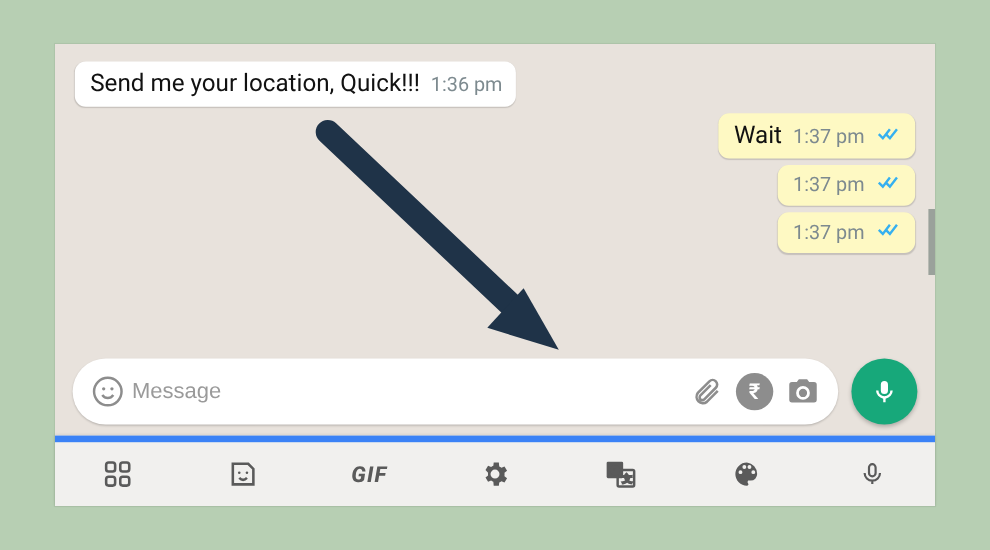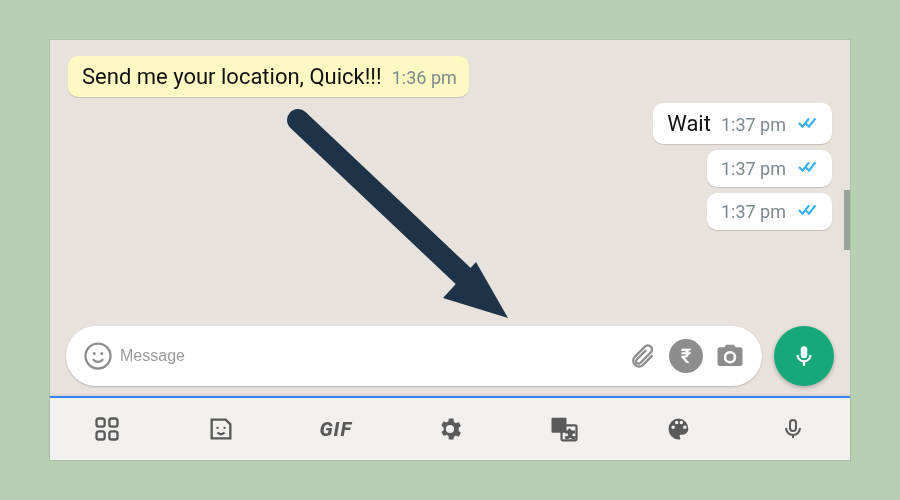--- a/index.html
+++ b/index.html
@@ -28,22 +28,22 @@
   .row.out { justify-content: flex-end; }
   .bubble {
     border-radius: 10px;
     padding: 8px 12px 8px 14px;
     box-shadow: 0 1px 1px rgba(0,0,0,0.15);
     display: inline-flex;
     align-items: baseline;
     gap: 10px;
     max-width: 70%;
   }
-  .bubble.in  { background: #fef9c3; }
-  .bubble.out { background: #ffffff; }
+  .bubble.in  { background: #ffffff; }
+  .bubble.out { background: #fef9c3; }
   .msg-text { font-size: 22px; color: #111; white-space: nowrap; }
   .msg-time { font-size: 18px; color: #7d8a8f; }
   .ticks { display: inline-flex; margin-left: 2px; }
   .ticks svg { width: 22px; height: 16px; }
   .composer {
     position: absolute;
     left: 16px; right: 16px; bottom: 74px;
     height: 60px;
     display: flex;
     align-items: center;
@@ -57,21 +57,21 @@
     box-shadow: 0 1px 2px rgba(0,0,0,0.2);
     display: flex;
     align-items: center;
     padding: 0 10px;
   }
   .input-pill .ico { width: 44px; display:flex; align-items:center; justify-content:center; color:#8d8d8d; }
   .input-pill input {
     flex: 1;
     border: none;
     outline: none;
-    font-size: 16px;
+    font-size: 20px;
     color: #737373;
     background: transparent;
     caret-color: #1aa781;
   }
   .input-pill input::placeholder { color: #9a9a9a; }
   .rupee {
     width: 34px; height: 34px; border-radius: 50%;
     background: #8d8d8d; color: #fff;
     display:flex; align-items:center; justify-content:center;
     font-size: 20px; font-weight: 600;
@@ -81,21 +81,21 @@
     background: #17a87a;
     box-shadow: 0 2px 4px rgba(0,0,0,0.25);
     display:flex; align-items:center; justify-content:center;
     color: #fff;
   }
   .kb {
     position: absolute;
     left: 0; right: 0; bottom: 0;
     height: 64px;
     background: #f1f0ee;
-    border-top: 2px solid #3b82f6;
+    border-top: 6px solid #3b82f6;
     box-shadow: 0 -1px 3px rgba(0,0,0,0.1);
     display: flex;
     align-items: center;
     justify-content: space-around;
     color: #5a5a5a;
   }
   .kb .slot { width: 40px; height: 36px; display:flex; align-items:center; justify-content:center; }
   .kb .gif { font-weight: 800; font-size: 20px; letter-spacing: 1px; font-style: italic; }
   .arrow {
     position: absolute;

